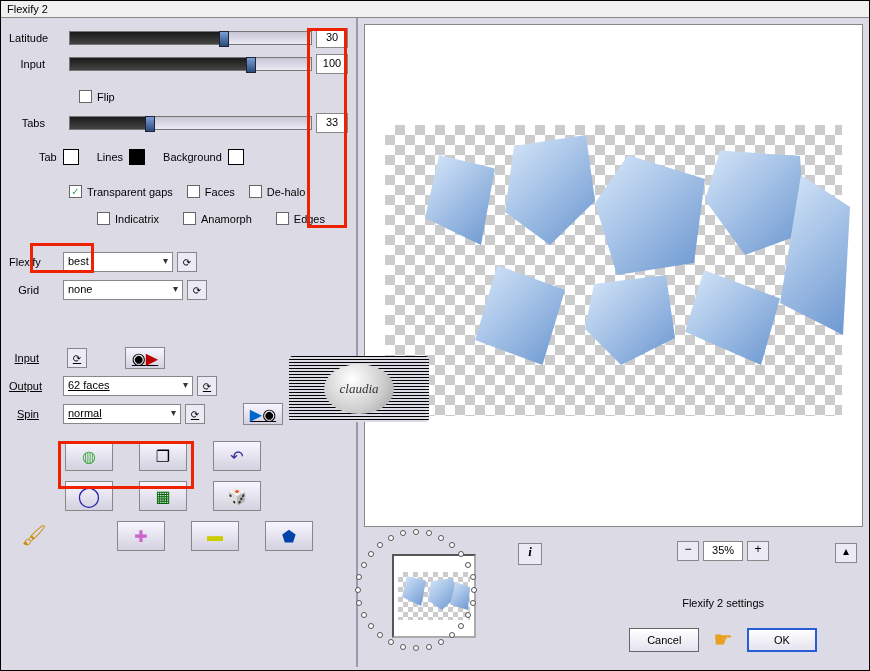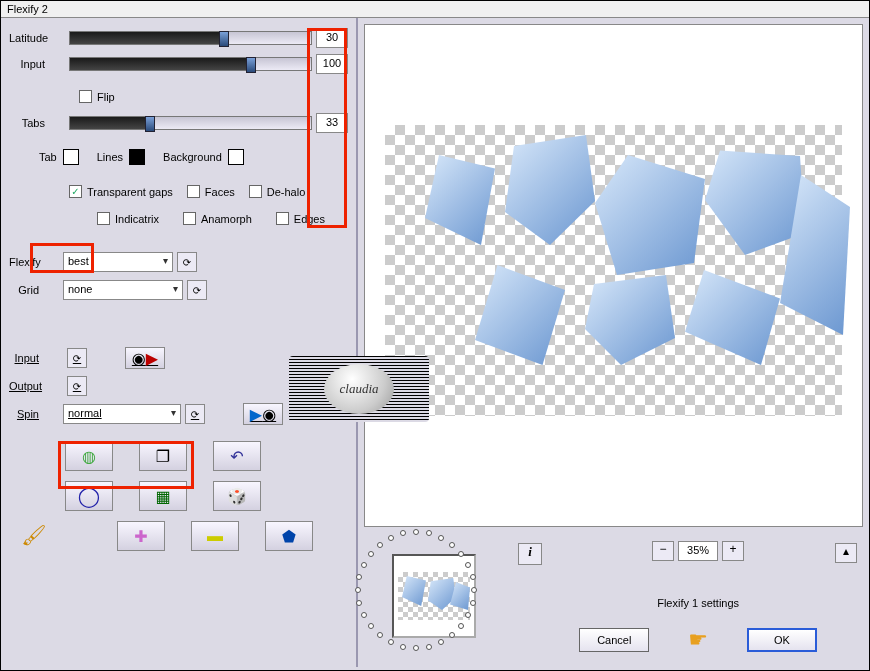--- a/index.html
+++ b/index.html
@@ -358,20 +358,21 @@
         <span class="slider-label" style="width:54px">Input</span>
         <span class="small-btn">⟳</span>
         <span style="width:38px"></span>
         <span class="tool-btn" style="width:40px;height:22px">
           <span>◉</span>
             <span style="color:#b00">▶</span>
         </span>
       </div>
       <div class="select-row">
         <span class="slider-label" style="width:54px">Output</span>
+        <span class="select" style="width:130px">62 faces</span>
         <span class="small-btn">⟳</span>
       </div>
       <div class="select-row">
         <span class="slider-label" style="width:54px">Spin</span>
         <span class="select" style="width:118px">normal</span>
         <span class="small-btn">⟳</span>
         <span style="width:38px"></span>
         <span class="tool-btn" style="width:40px;height:22px">
           <span style="color:#06c">▶</span>
             <span>◉</span>
@@ -443,22 +444,22 @@
       <div style="display:flex;flex-direction:column;align-items:flex-start;height:100%;padding-top:10px">
         <div class="info-btn">i</div>
       </div>
       <div style="flex:1"></div>
       <div style="display:flex;flex-direction:column;gap:18px;align-items:center">
         <div style="display:flex;gap:4px;align-items:center">
           <div class="zoom-btn">−</div>
           <div class="zoom-pct">35%</div>
           <div class="zoom-btn">+</div>
         </div>
-        <div class="settings-label">Flexify 1 settings</div>
-        <div style="display:flex;gap:39px;align-items:center">
+        <div class="settings-label">Flexify 2 settings</div>
+        <div style="display:flex;gap:14px;align-items:center">
           <div class="win-btn">Cancel</div>
           <span class="hand">☛</span>
           <div class="win-btn ok-btn">OK</div>
         </div>
       </div>
       <div style="display:flex;flex-direction:column;height:100%;padding-top:10px">
         <div class="zoom-btn">▴</div>
       </div>
     </div>
   </div>

